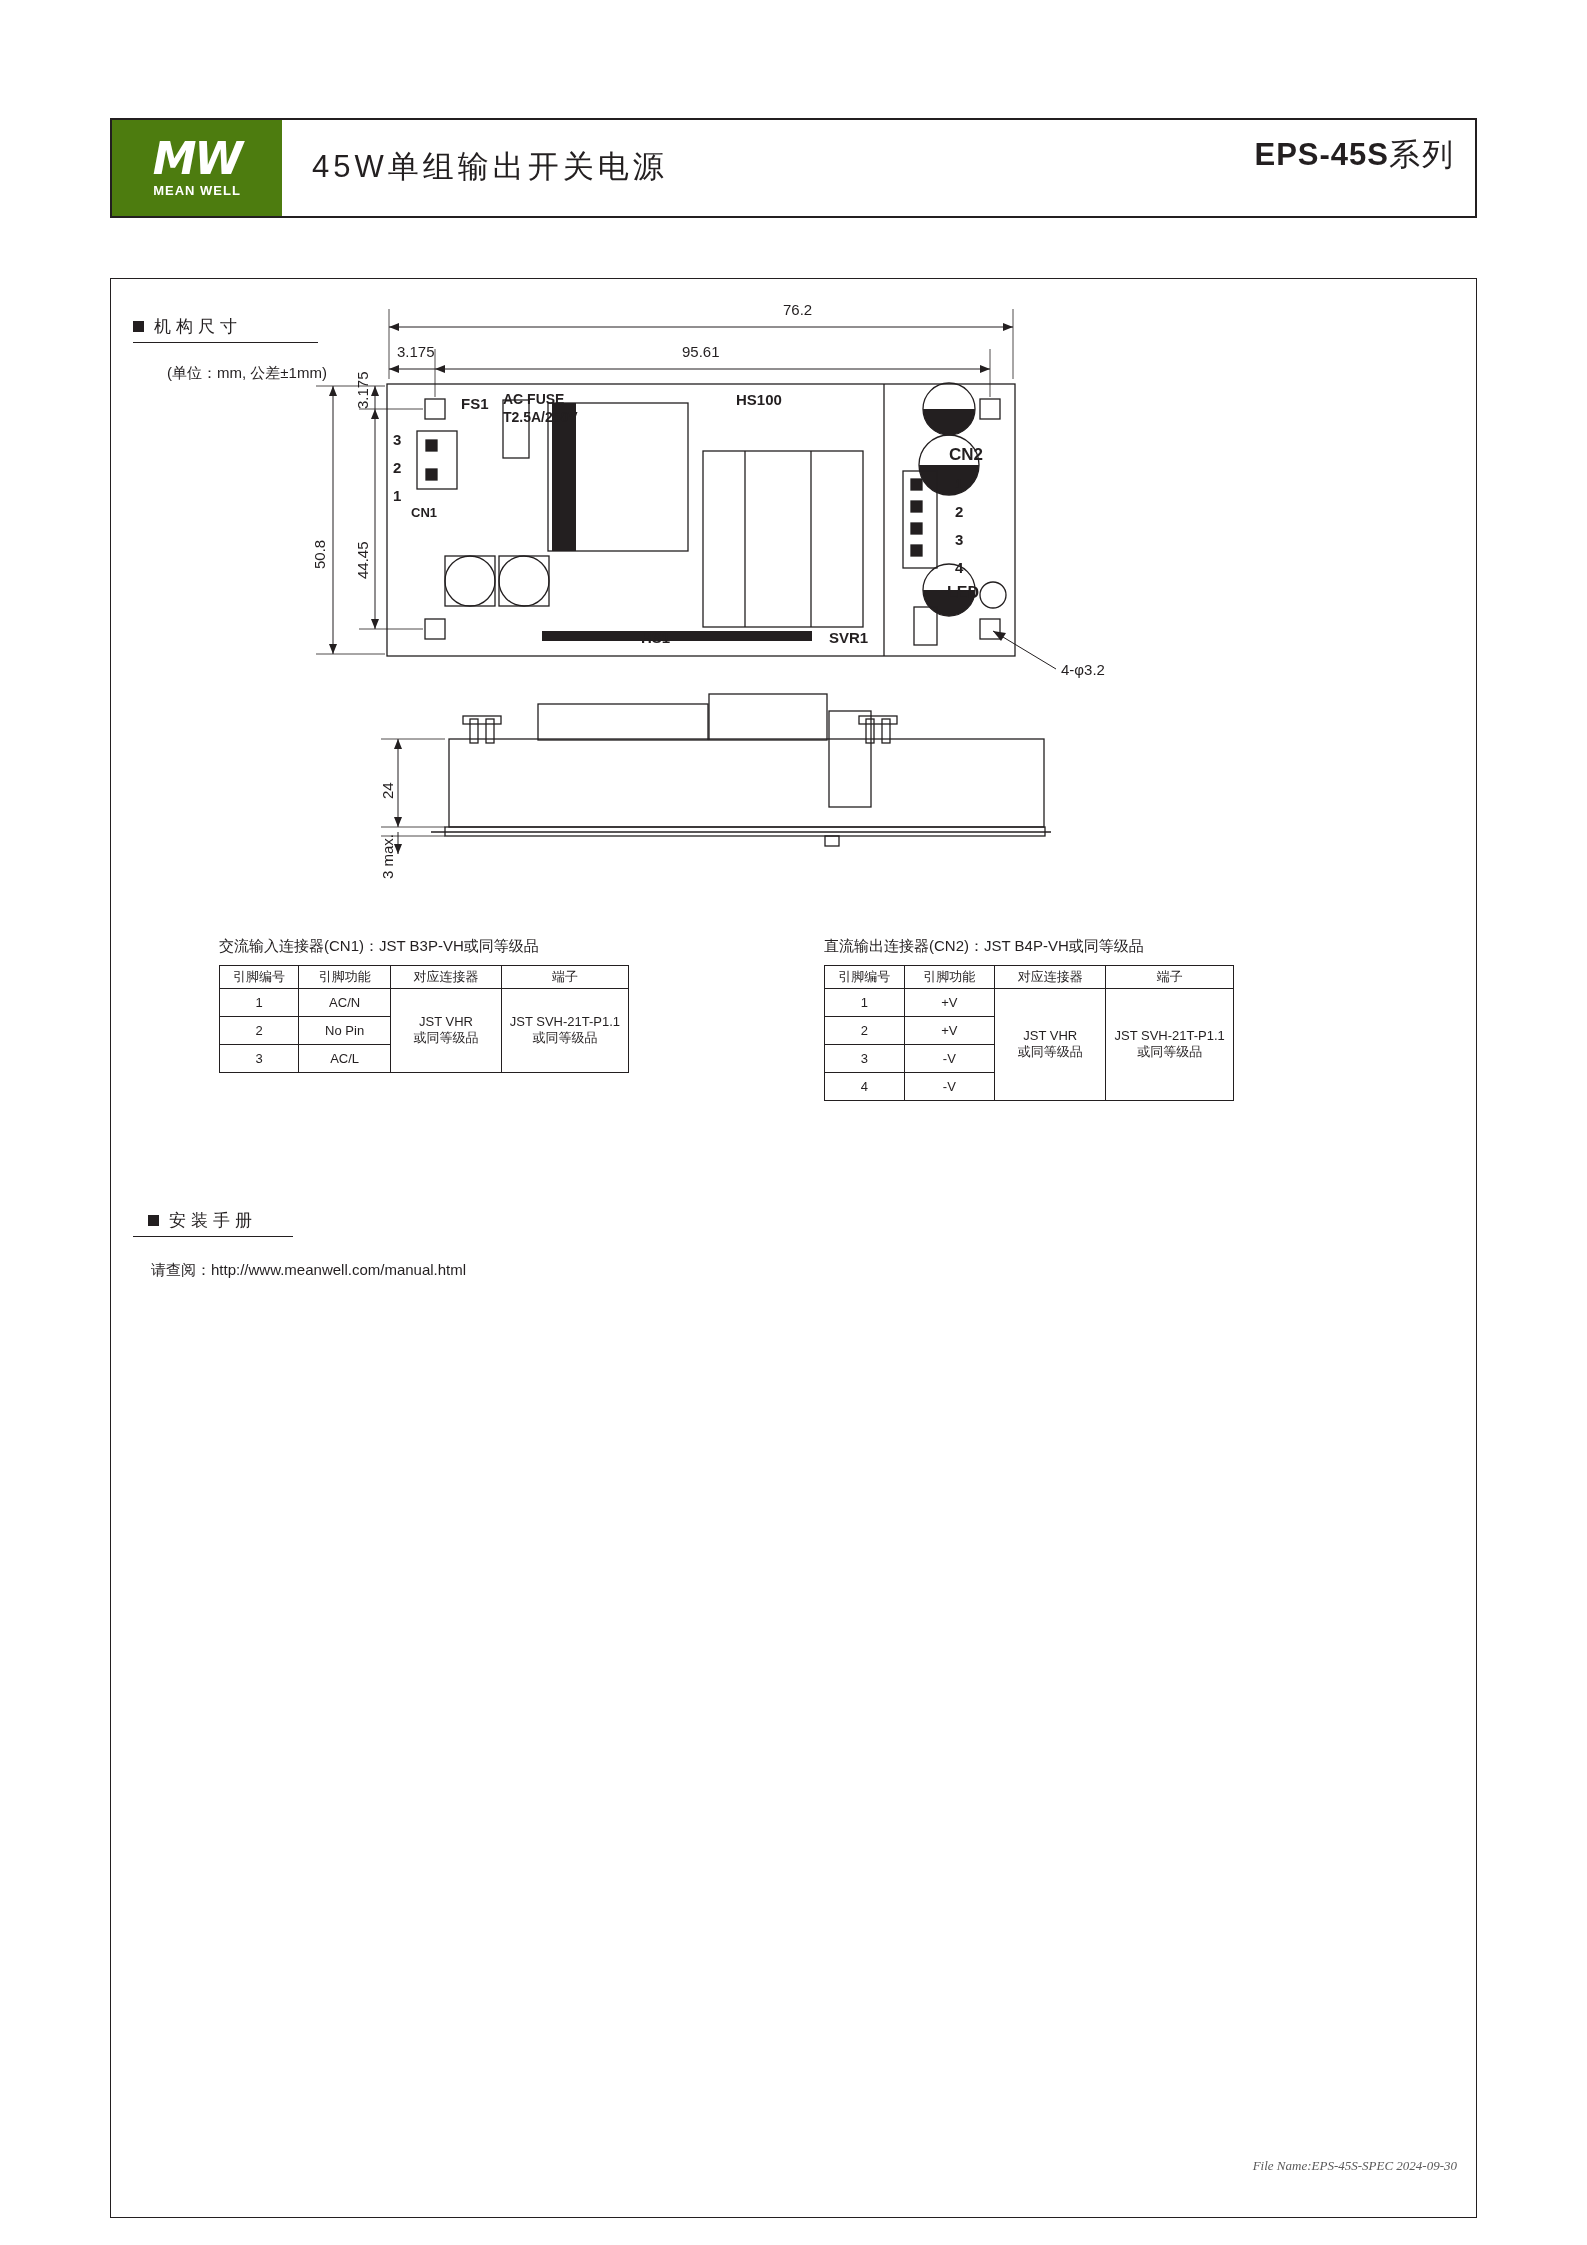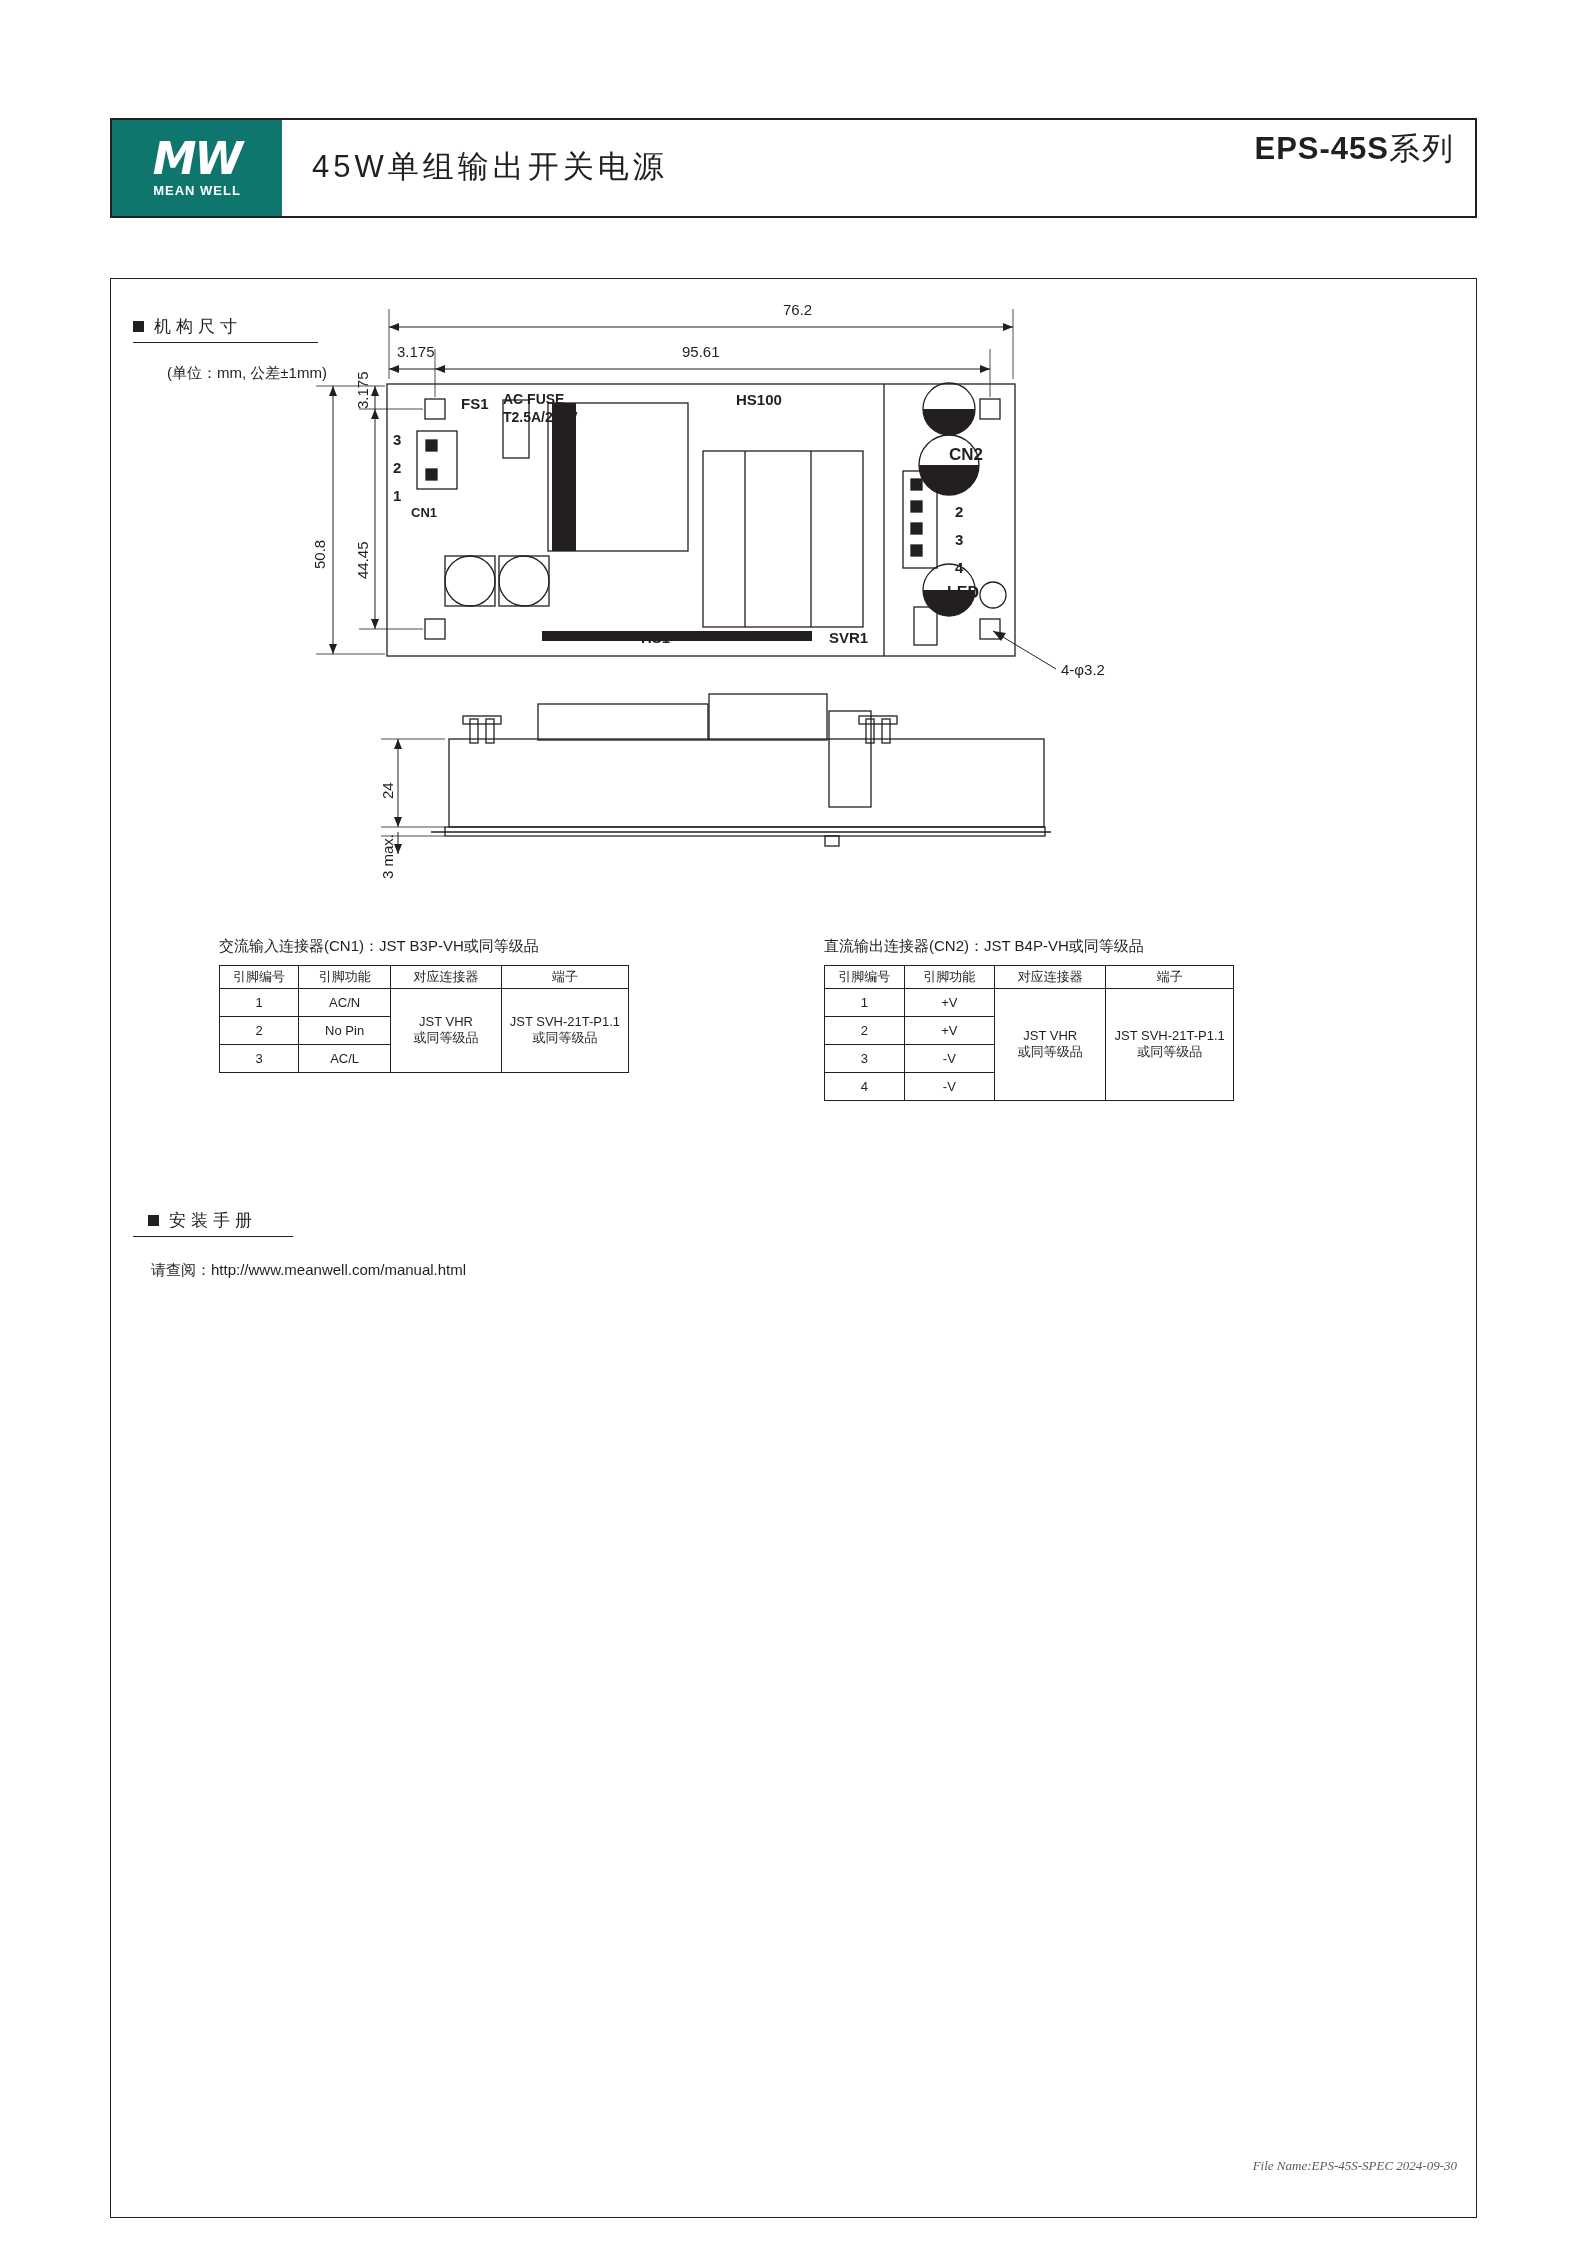--- a/index.html
+++ b/index.html
@@ -29,21 +29,21 @@
     width: 1367px;
     height: 100px;
     border: 2px solid #231f20;
     box-sizing: border-box;
   }
   .logo-box {
     position: absolute;
     left: 0; top: 0;
     width: 170px;
     height: 96px;
-    background: #0f766e;
+    background: #4d7c0f;
     display: flex;
     flex-direction: column;
     align-items: center;
     justify-content: center;
   }
   .logo-mw {
     color: #fff;
     font-family: "DejaVu Sans", sans-serif;
     font-weight: bold;
     font-style: italic;
@@ -64,21 +64,21 @@
     left: 200px;
     top: 26px;
     font-size: 31px;
     letter-spacing: 4px;
     color: #231f20;
     font-family: "Liberation Sans", sans-serif;
   }
   .header-model {
     position: absolute;
     right: 20px;
-    top: 8px;
+    top: 14px;
     font-size: 31px;
     font-weight: bold;
     letter-spacing: 1px;
     color: #231f20;
     text-align: right;
   }
   .header-model .series {
     font-weight: normal;
     letter-spacing: 2px;
   }

